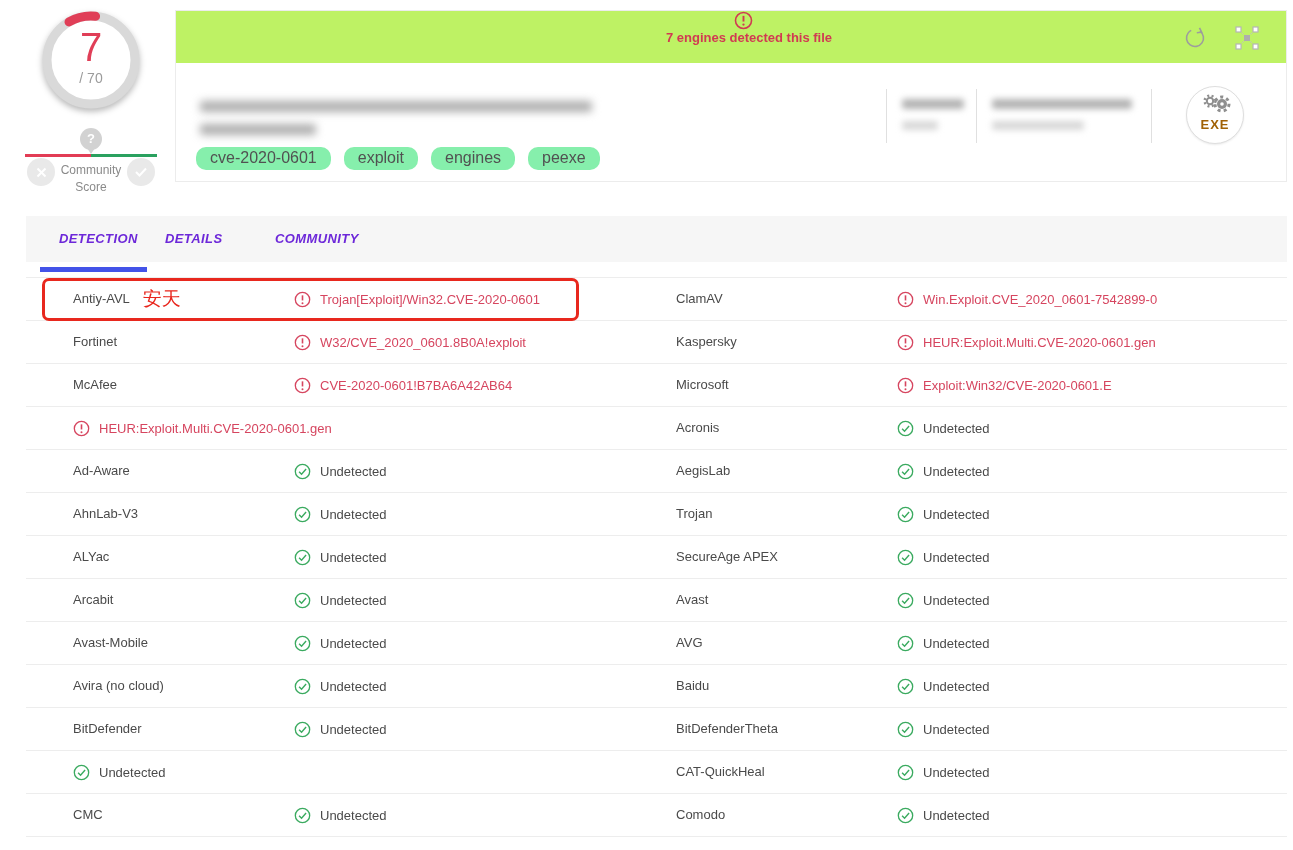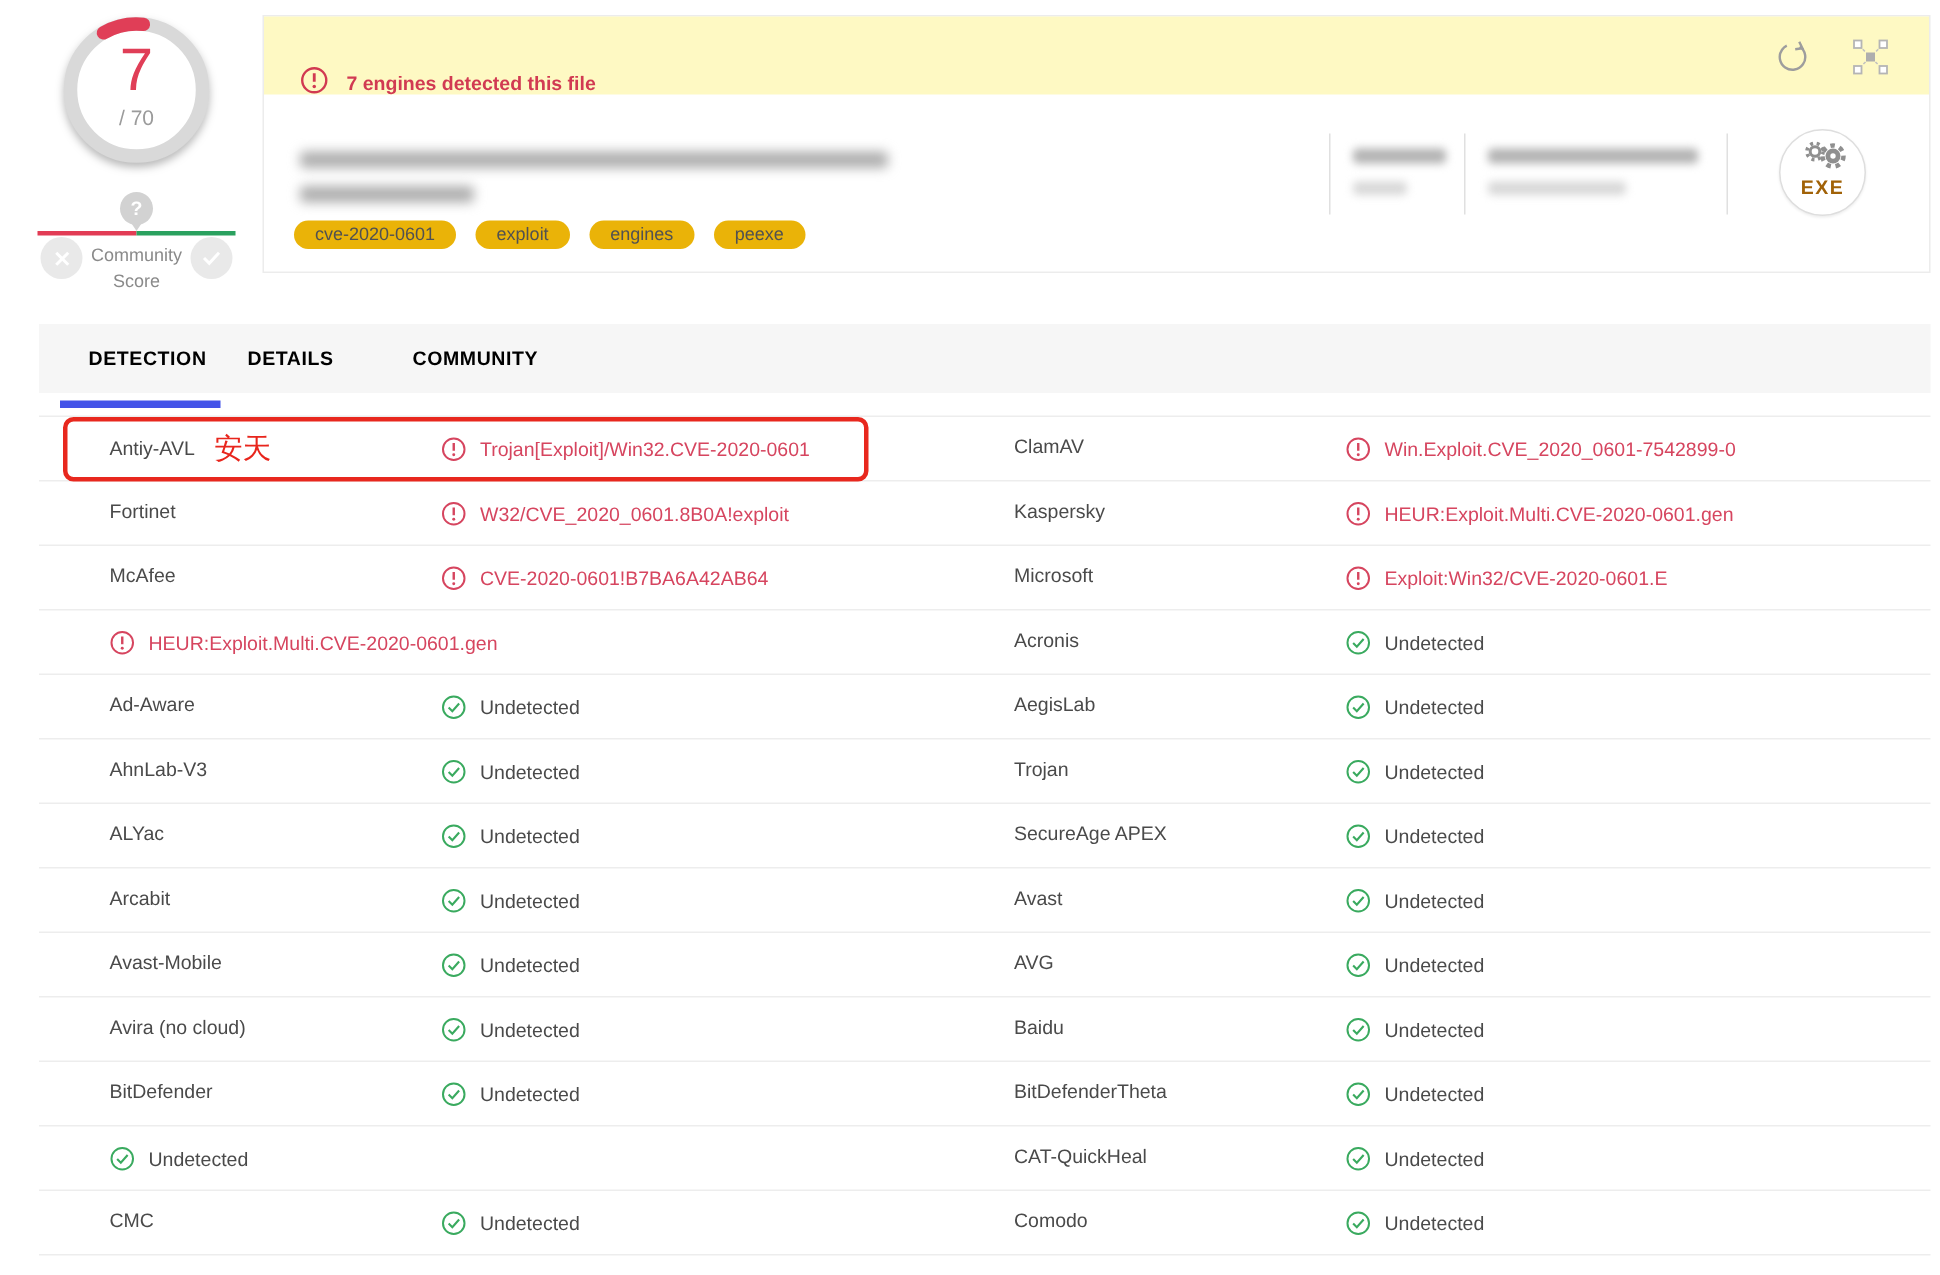--- a/index.html
+++ b/index.html
@@ -21,46 +21,46 @@
   .score-line .half-green { width:50%; height:100%; background:#2aa15f; }
   .vote-btn { position:absolute; top:158px; width:28px; height:28px; border-radius:50%; background:#e9e9e9;
               display:flex; align-items:center; justify-content:center; }
   .vote-x { left:27px; } .vote-check { left:127px; }
   .community-label { position:absolute; left:51px; top:162px; width:80px; text-align:center;
                      font-size:12px; color:#8a8a8a; line-height:17px; }
 
   
   .banner-card { position:absolute; left:175px; top:10px; width:1112px; height:172px; background:#fff;
                  border:1px solid #ececec; }
-  .banner-header { position:relative; height:52px; background:#fef9c3; display:flex; align-items:flex-end; padding-left:24px; }
+  .banner-header { position:relative; height:52px; background:#bef264; display:flex; align-items:center; padding-left:24px;flex-direction:column; }
   .banner-msg { margin-left:12px; font-size:13px; font-weight:bold; color:#d13a52; }
   .hdr-icon { position:absolute; top:14px; width:26px; height:26px; }
   .reanalyze { right:78px; } .similar { right:26px; }
   .banner-body { position:relative; height:118px; }
   .blur-bar { position:absolute; background:#aeaeae; border-radius:3px; filter:blur(4px); }
   .fb1 { left:24px; top:38px; width:392px; height:11px; }
   .fb2 { left:24px; top:61px; width:116px; height:11px; }
   .tag-row { position:absolute; left:20px; top:84px; display:flex; gap:13px; }
-  .tag-pill { background:#eab308; color:#515151; font-size:12px; padding:2px 14px 3px; border-radius:10px; }
+  .tag-pill { background:#86efac; color:#515151; font-size:16px; padding:2px 14px 3px; border-radius:10px; }
   .v-div { position:absolute; top:26px; width:1px; height:54px; background:#e0e0e0; }
   .d1 { left:710px; } .d2 { left:800px; } .d3 { left:975px; }
   .ib { filter:blur(3px); }
   .ia1 { left:726px; top:36px; width:62px; height:10px; background:#b3b3b3; }
   .ia2 { left:726px; top:58px; width:36px; height:9px;  background:#d8d8d8; }
   .ibb1 { left:816px; top:36px; width:140px; height:10px; background:#b3b3b3; }
   .ibb2 { left:816px; top:58px; width:92px; height:9px;  background:#d8d8d8; }
   .exe-badge { position:absolute; left:1010px; top:23px; width:58px; height:58px; border-radius:50%;
                border:1px solid #dedede; box-shadow:0 1px 2px rgba(0,0,0,.08); text-align:center; background:#fff; }
   .exe-label { display:block; margin-top:30px; font-size:13px; font-weight:bold; color:#a16207; letter-spacing:1px; }
   .exe-gears { position:absolute; left:15px; top:5px; }
 
   
   .detect-card { position:absolute; left:26px; top:216px; width:1261px; height:634px; background:#fff; }
   .tab-bar { position:relative; height:46px; background:#f6f6f6; }
-  .tab { position:absolute; top:0; line-height:46px; font-size:13px; font-weight:bold; color:#000000; letter-spacing:.4px; cursor:pointer; }
+  .tab { position:absolute; top:0; line-height:46px; font-size:13px; font-weight:bold; color:#6d28d9; letter-spacing:.4px; cursor:pointer;font-style:italic; }
   .tab-detection { left:33px; } .tab-details { left:139px; } .tab-community { left:249px; }
   .tab-underline { position:absolute; left:14px; top:51px; width:107px; height:5px; background:#4353e8; }
 
   .detect-table { position:absolute; left:0; top:61px; width:1261px; border-top:1px solid #ededed; }
   .row { display:flex; height:43px; border-bottom:1px solid #ededed; align-items:flex-start; }
   .cell { display:flex; align-items:center; height:100%; }
   .cell-left  { width:619px; padding-left:47px; }
   .cell-right { flex:1; padding-left:31px; }
   .engine { width:221px; font-size:13px; color:#4a4a4a; white-space:nowrap; }
   .engine .note { margin-left:13px; font-size:19px; color:#e8251c; vertical-align:-2px; }

